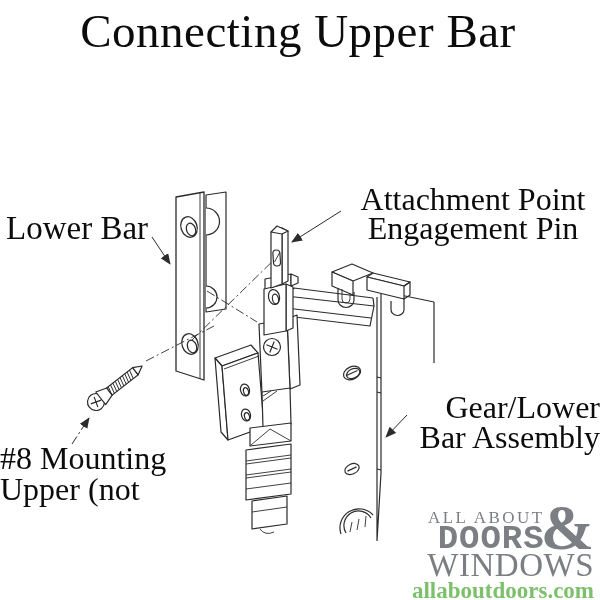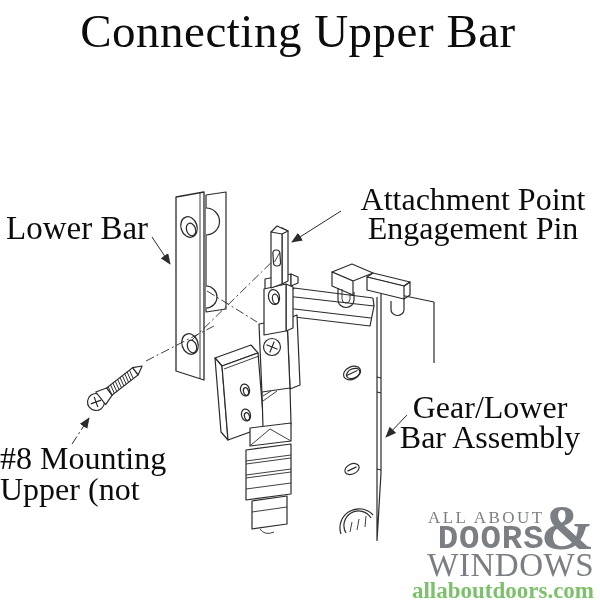--- a/index.html
+++ b/index.html
@@ -4,21 +4,21 @@
 <style>
   html,body{margin:0;padding:0;}
   body{width:600px;height:600px;background:#ffffff;position:relative;overflow:hidden;
        font-family:"Liberation Serif","DejaVu Serif",serif;color:#1a1a1a;}
   .stage{position:absolute;inset:0;width:596px;height:600px;}
   .title{position:absolute;top:4px;left:0;right:0;text-align:center;
          font-size:47px;line-height:54px;letter-spacing:.5px;color:#0c0c0c;}
   .lbl{position:absolute;color:#0c0c0c;}
   .lbl-upper{left:6px;top:211px;font-size:33px;line-height:34px;}
   .lbl-eng{left:346px;top:185px;width:254px;text-align:center;font-size:32px;line-height:29px;}
-  .lbl-gear{left:380px;top:392px;width:220px;text-align:center;font-size:32px;line-height:30px;}
+  .lbl-gear{left:380px;top:392px;width:220px;text-align:right;font-size:32px;line-height:30px;}
   .lbl-screw{left:0;top:443px;width:194px;font-size:32px;line-height:31px;}
   svg{position:absolute;left:0;top:0;}
   .logo{position:absolute;right:2px;top:504px;display:flex;flex-direction:column;
         align-items:flex-end;color:var(--logo-gray,#7b7e82);}
   .logo-top{display:flex;align-items:flex-end;}
   .lt-left{display:flex;flex-direction:column;align-items:flex-end;}
   .logo-allabout{font-size:17px;letter-spacing:2.5px;line-height:17px;margin-left:20px;}
   .logo-doors{font-size:34px;font-weight:bold;letter-spacing:1px;line-height:26px;font-family:Liberation Mono, monospace;}
   .logo-amp{font-size:64px;font-weight:bold;line-height:48px;margin-left:-4px;}
   .logo-windows{font-size:33px;font-weight:normal;letter-spacing:.5px;line-height:27px;}

